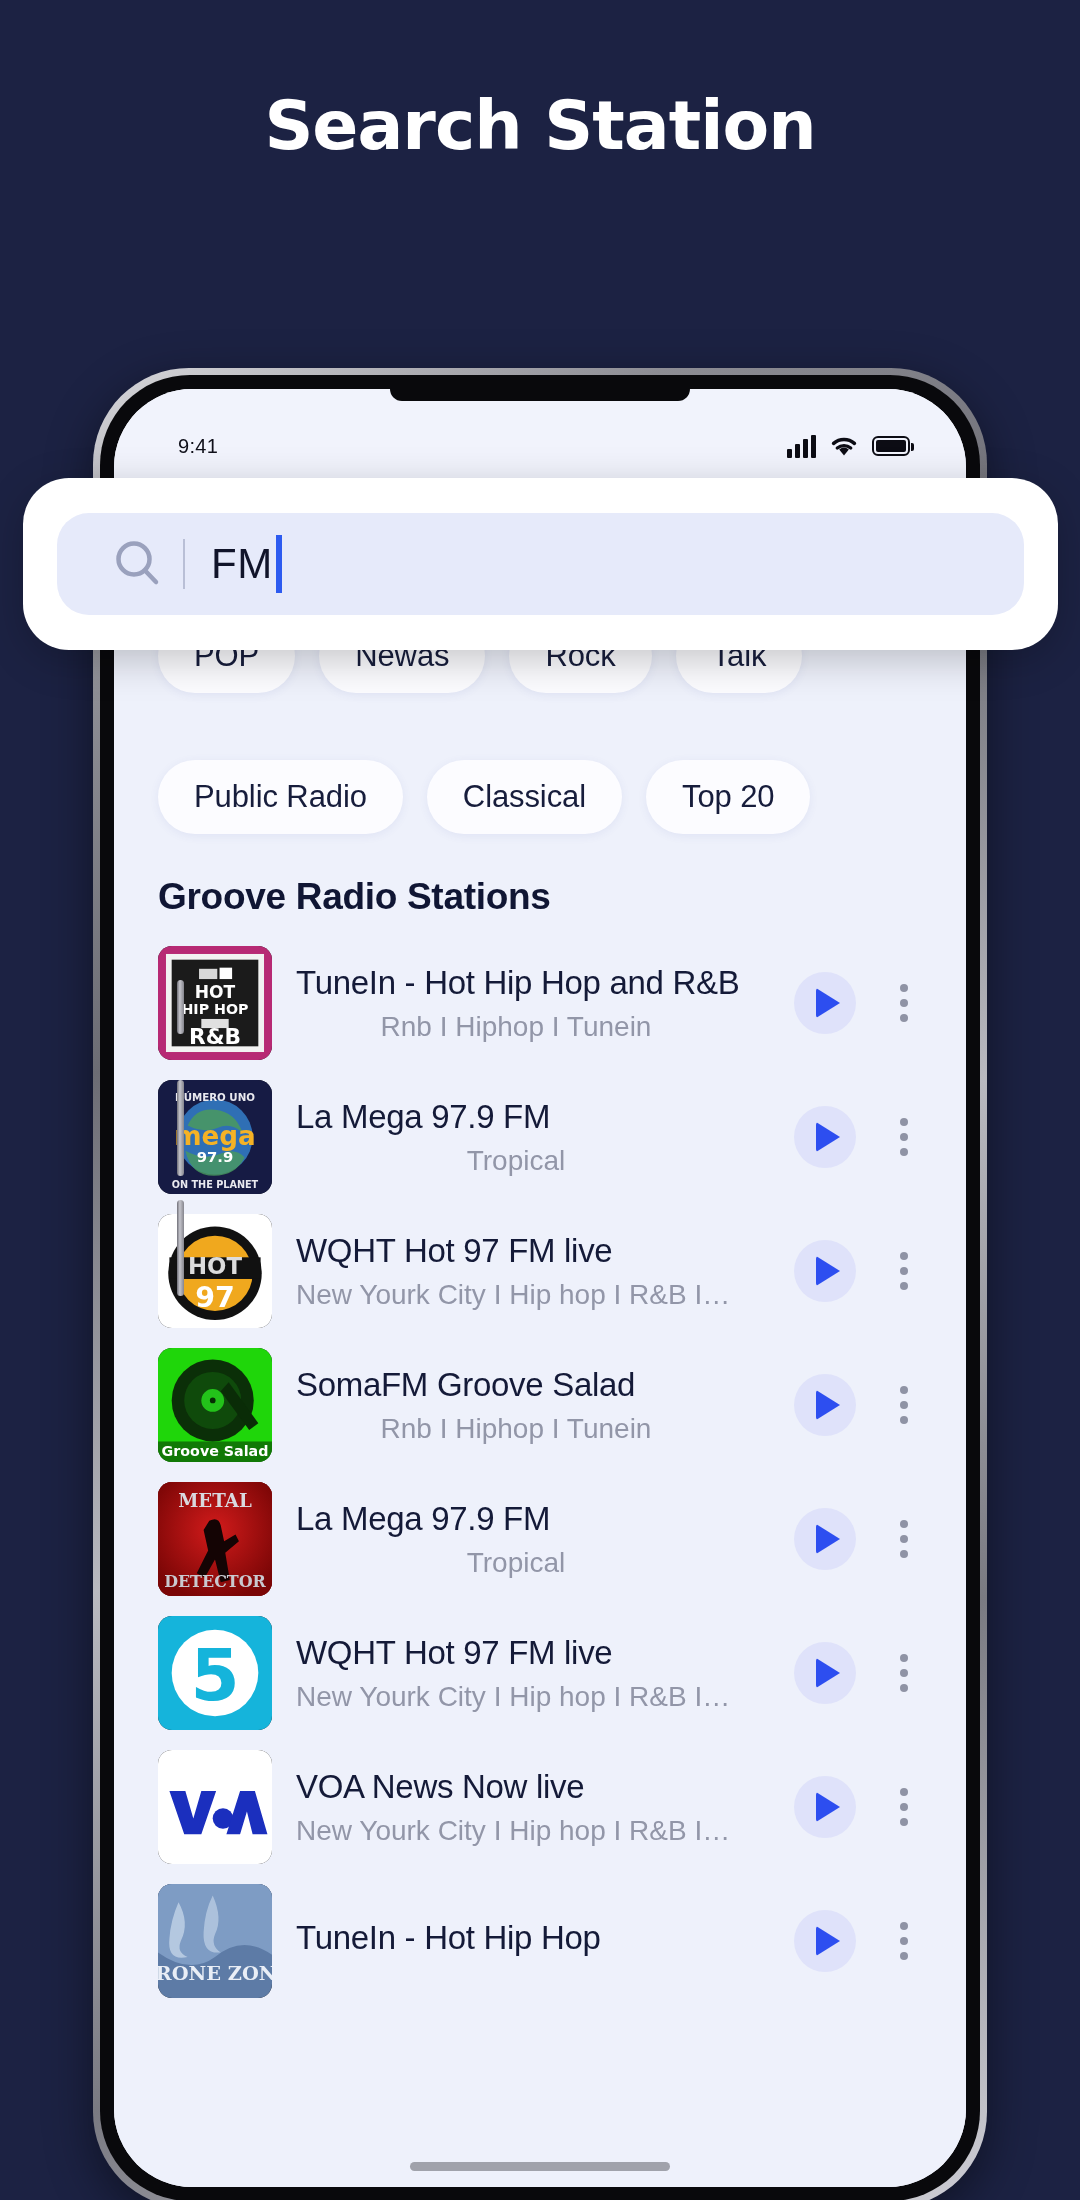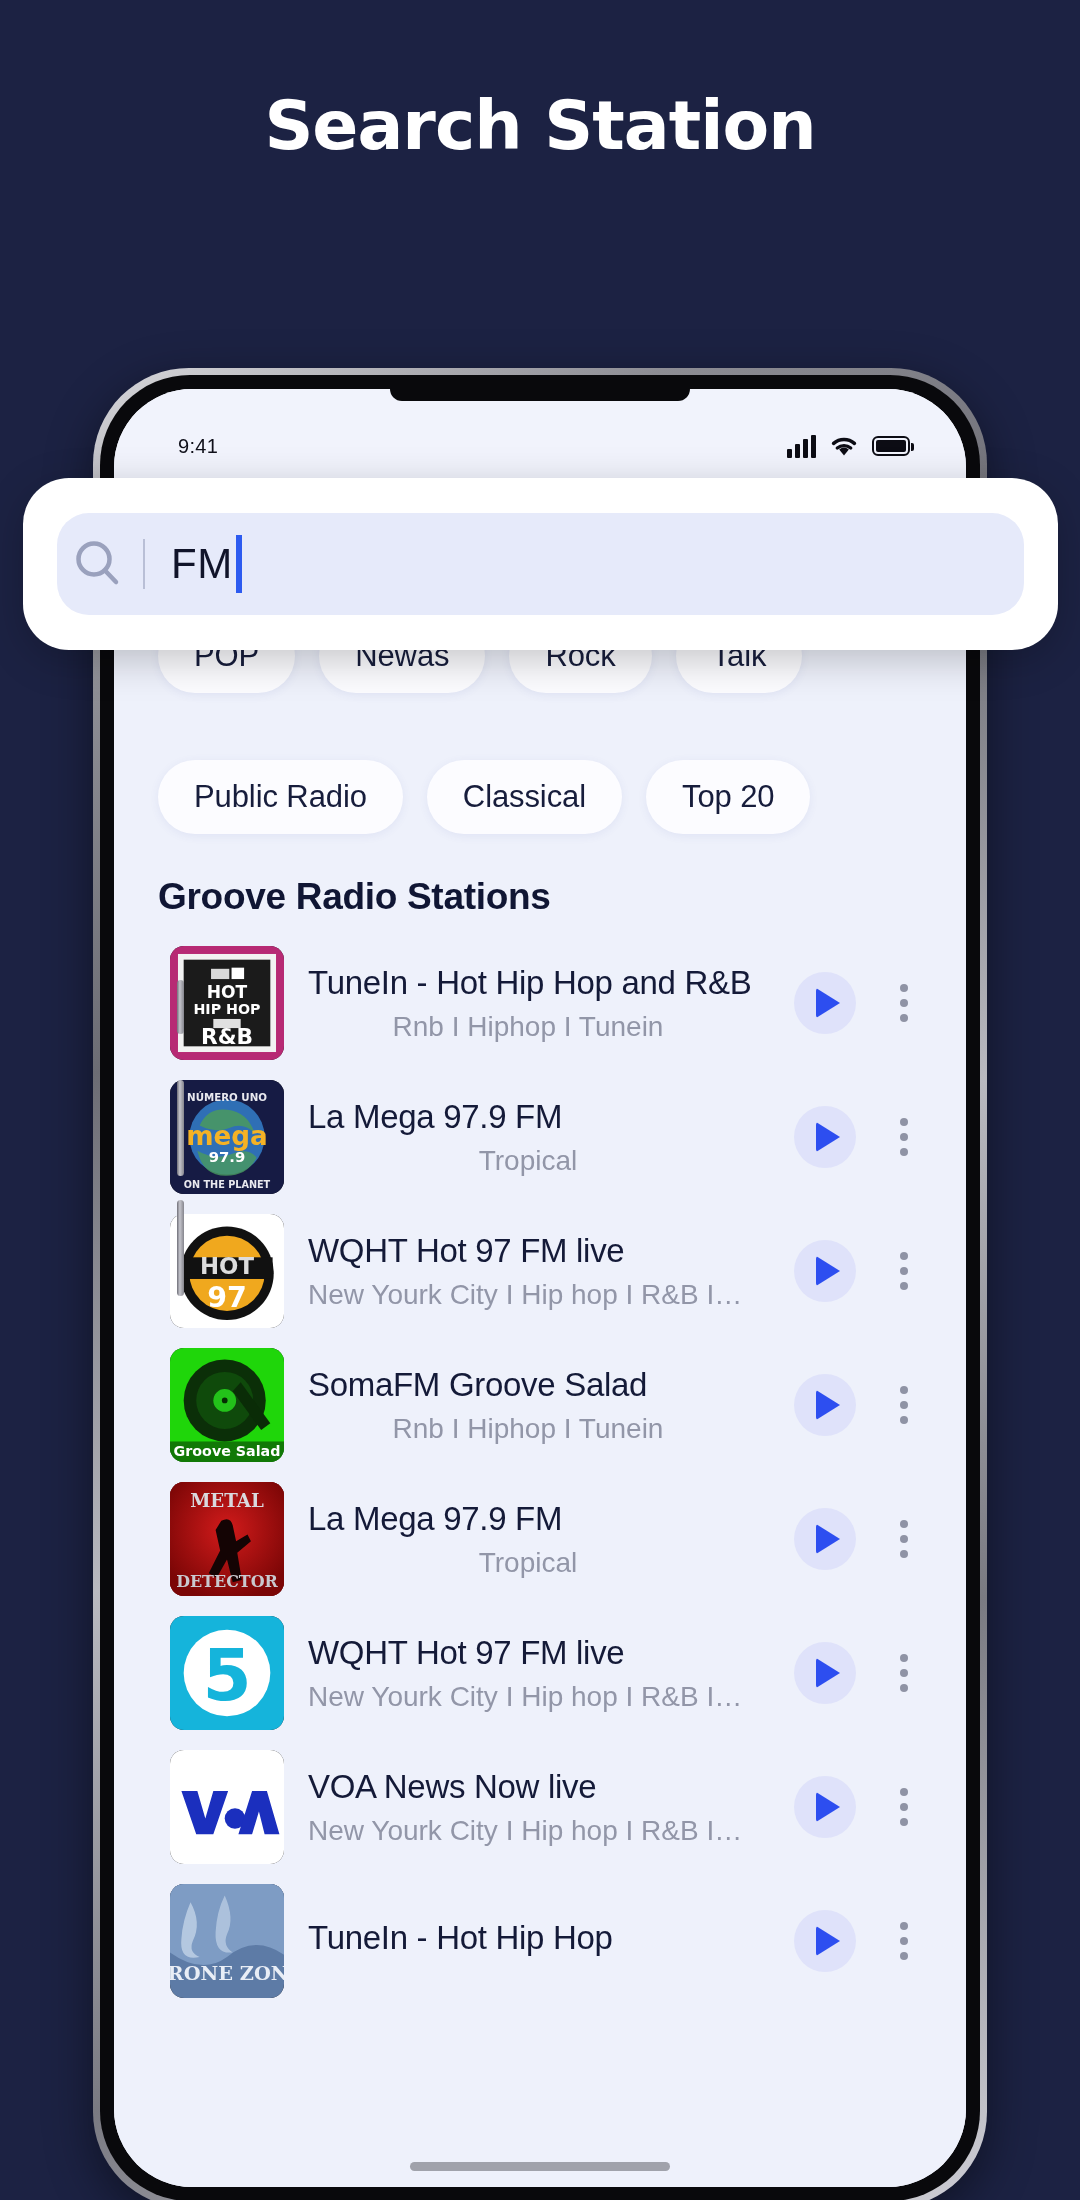--- a/index.html
+++ b/index.html
@@ -160,21 +160,21 @@
   
   .section-title {
     font-size: 37px;
     font-weight: 700;
     color: #101634;
     padding: 42px 0 0 44px;
     letter-spacing: -0.3px;
   }
 
   
-  .station-list { padding: 18px 12px 0 0; margin-left: 12px; }
+  .station-list { padding: 18px 12px 0 0; }
   .station-row {
     display: flex;
     align-items: center;
     padding: 10px 34px 10px 44px;
     gap: 24px;
     min-height: 134px;
   }
   .art {
     width: 114px; height: 114px;
     border-radius: 14px;
@@ -249,21 +249,21 @@
     padding: 35px 34px;
     z-index: 60;
     box-shadow: 0 10px 40px rgba(0,0,0,0.22);
   }
   .search-field {
     background: #e6eafa;
     border-radius: 32px;
     height: 102px;
     display: flex;
     align-items: center;
-    padding: 0 14px;
+    padding: 0 54px;
     gap: 0;
   }
   .search-icon { flex: 0 0 64px; display: flex; align-items: center; }
   .search-divider {
     width: 2px;
     height: 50px;
     background: #b9bfd6;
     margin: 0 26px 0 8px;
     flex: 0 0 2px;
   }

